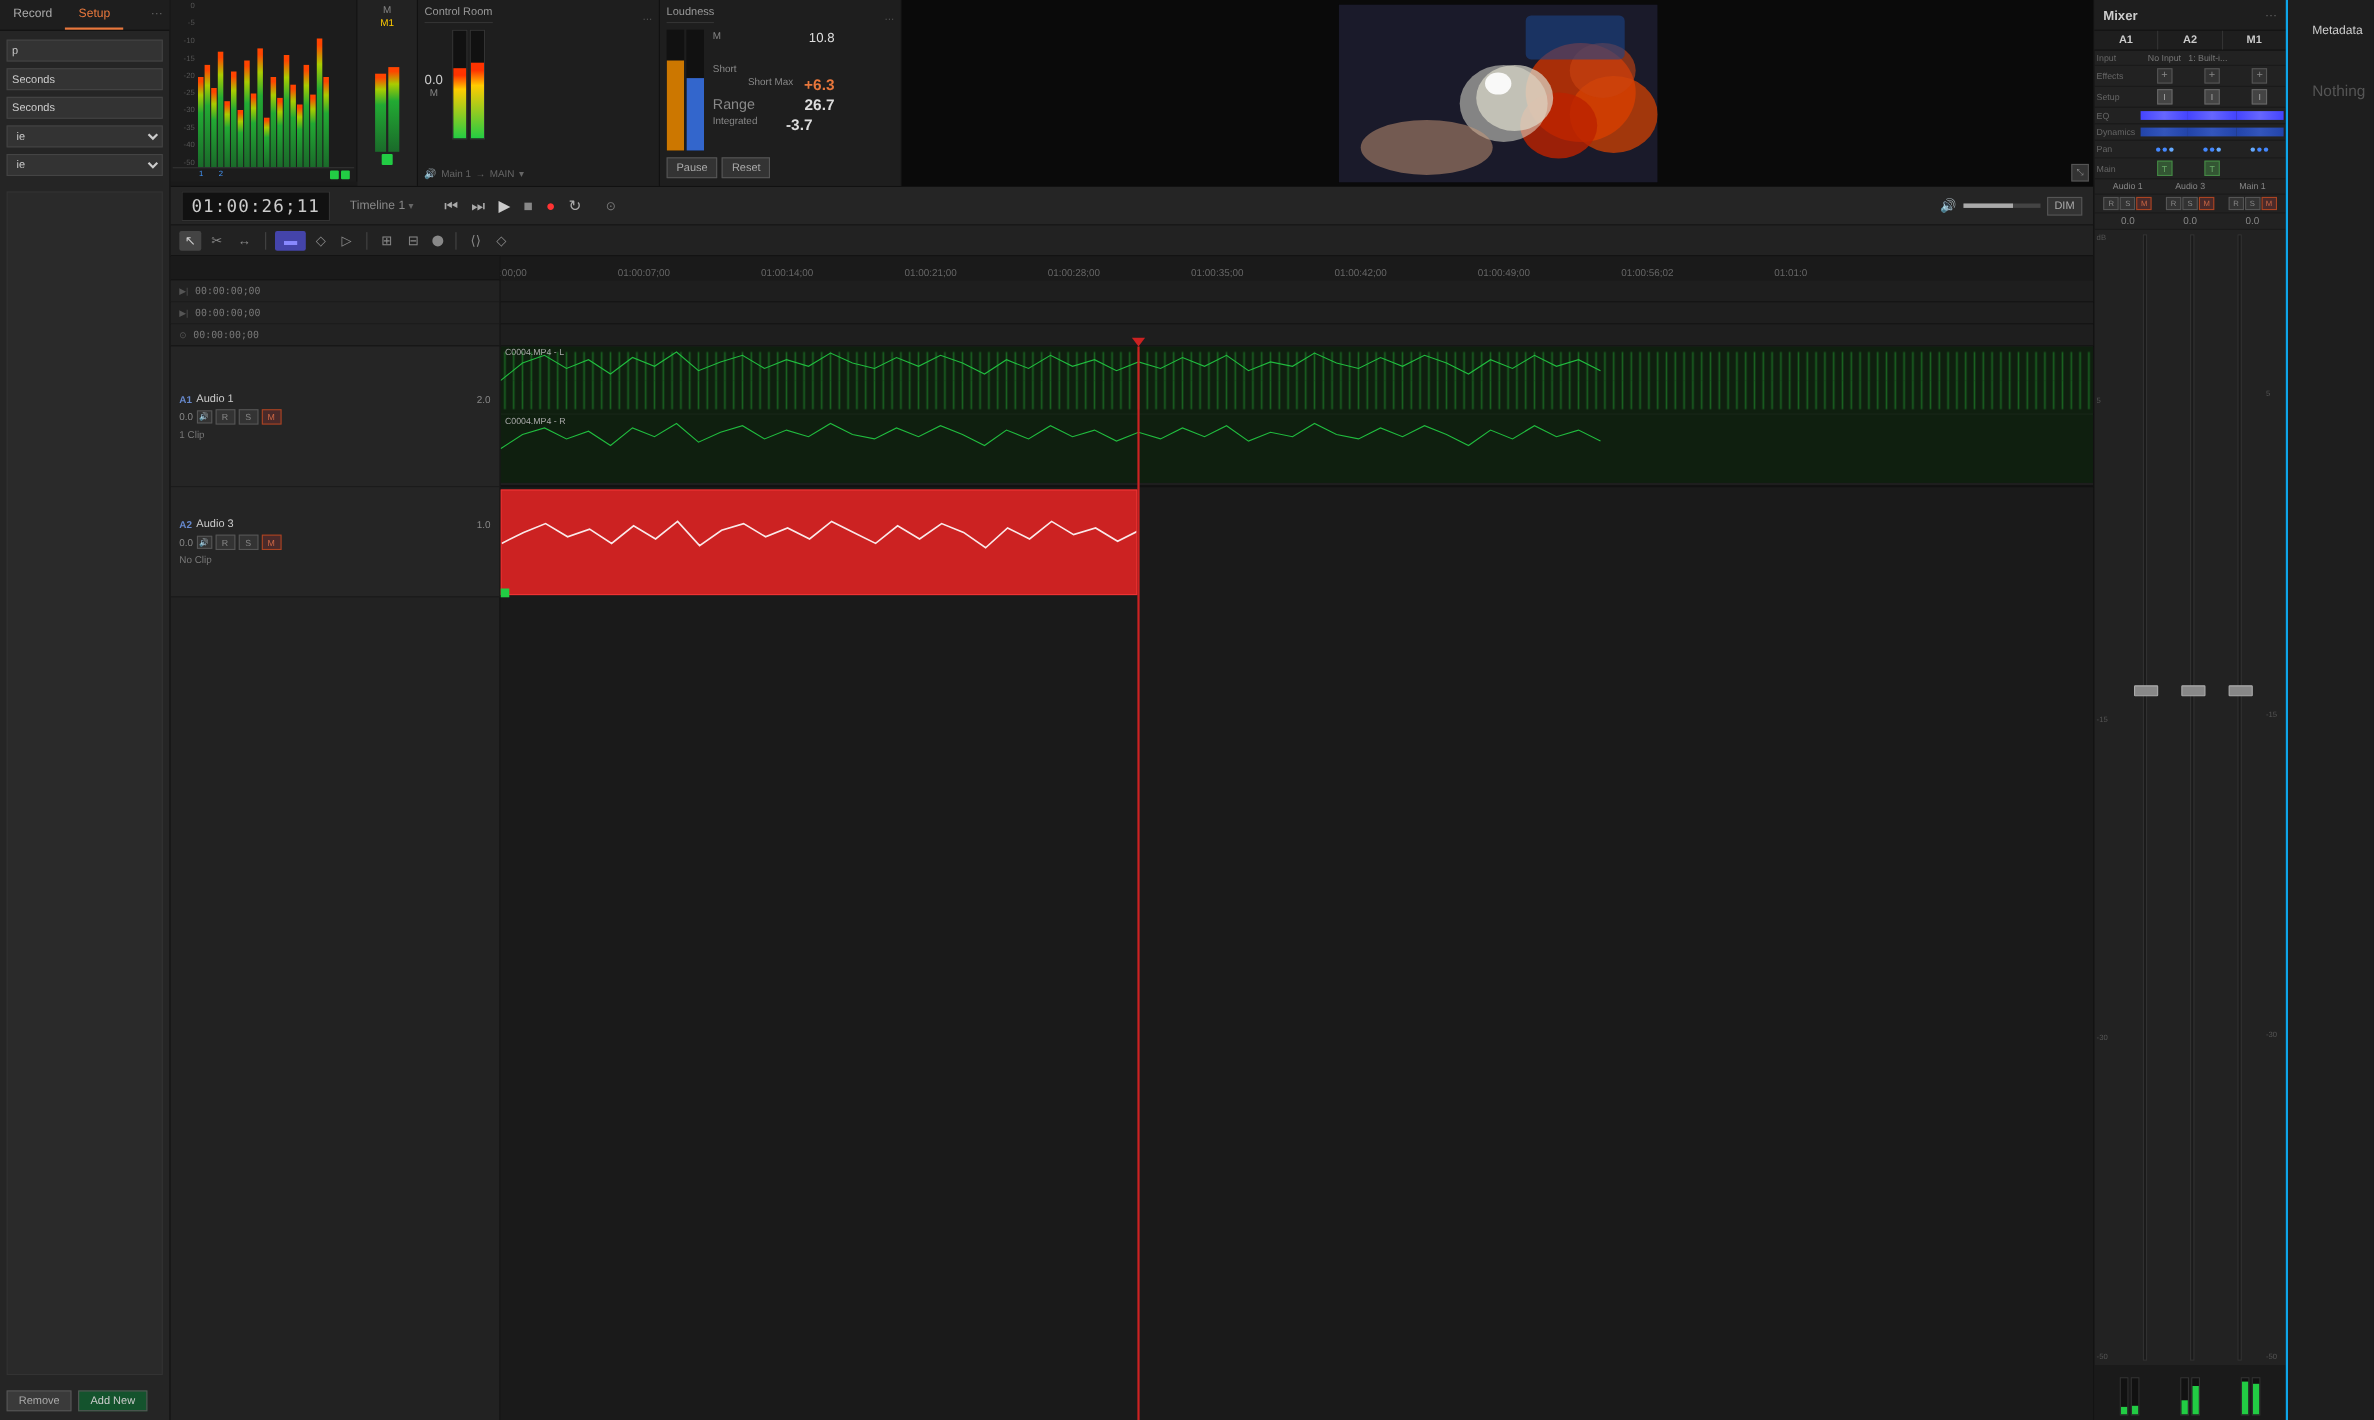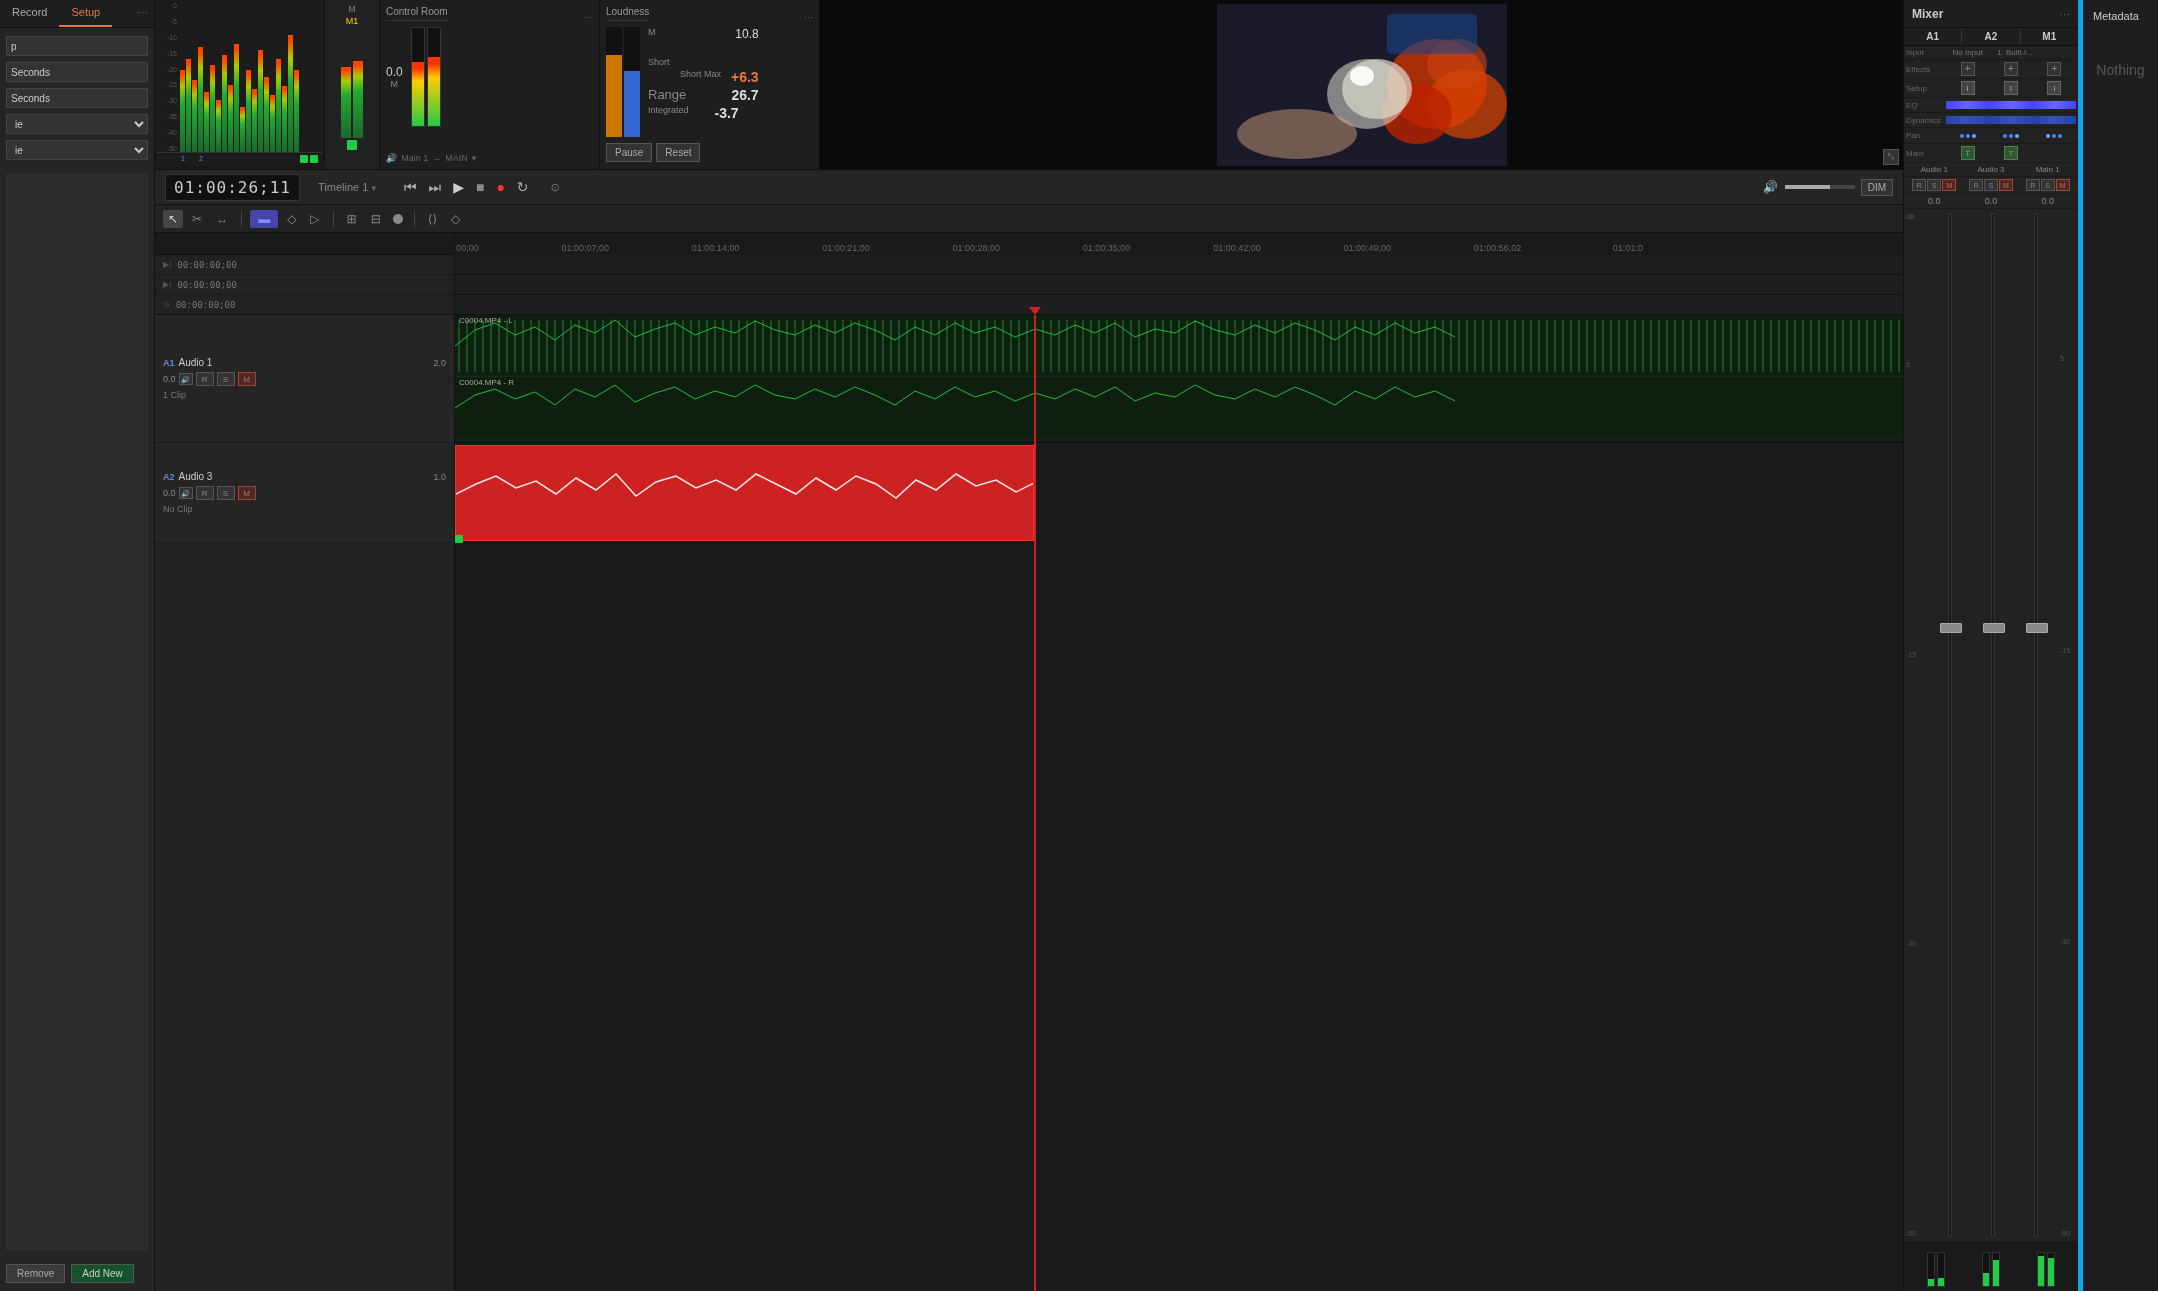--- a/index.html
+++ b/index.html
@@ -426,23 +426,23 @@
     }
 
     .ch-btn-r { width: 14px; height: 12px; background: #333; border: 1px solid #555; color: #888; font-size: 7px; text-align: center; line-height: 12px; }
     .ch-btn-s { width: 14px; height: 12px; background: #333; border: 1px solid #555; color: #888; font-size: 7px; text-align: center; line-height: 12px; }
     .ch-btn-m { width: 14px; height: 12px; background: #4a2a2a; border: 1px solid #aa4422; color: #cc6644; font-size: 7px; text-align: center; line-height: 12px; }
 
     
     .metadata-panel {
       width: 80px;
       background: #1e1e1e;
-      border-left: 5px solid #0ea5e9;
+      border-left: 2px solid #0ea5e9;
       flex-shrink: 0;
-      padding: 10px;
+      padding: 22px;
     }
 
     .metadata-title {
       font-size: 11px;
       color: #ccc;
       margin-bottom: 8px;
     }
 
     .nothing-text {
       color: #555;
@@ -872,21 +872,21 @@
 
     <div style="display:flex;background:#1e1e1e;border-bottom:1px solid #111;">
       <div style="flex:1;text-align:center;padding:3px;font-size:10px;color:#ccc;border-right:1px solid #333;font-weight:bold;">A1</div>
       <div style="flex:1;text-align:center;padding:3px;font-size:10px;color:#ccc;border-right:1px solid #333;font-weight:bold;">A2</div>
       <div style="flex:1;text-align:center;padding:3px;font-size:10px;color:#ccc;font-weight:bold;">M1</div>
     </div>
 
     <div style="display:flex;align-items:center;border-bottom:1px solid #1a1a1a;padding:2px;">
       <span style="font-size:8px;color:#666;width:40px;">Input</span>
       <div style="flex:1;text-align:center;font-size:8px;color:#777;">No Input</div>
-      <div style="flex:1;text-align:right;font-size:8px;color:#777;">1: Built-i...</div>
+      <div style="flex:1;text-align:left;font-size:8px;color:#777;">1: Built-i...</div>
       <div style="flex:1;"></div>
     </div>
 
     <div style="display:flex;align-items:center;border-bottom:1px solid #1a1a1a;padding:2px;">
       <span style="font-size:8px;color:#666;width:40px;">Effects</span>
       <div style="flex:1;display:flex;justify-content:center;">
         <div class="plus-btn">+</div>
       </div>
       <div style="flex:1;display:flex;justify-content:center;">
         <div class="plus-btn">+</div>

